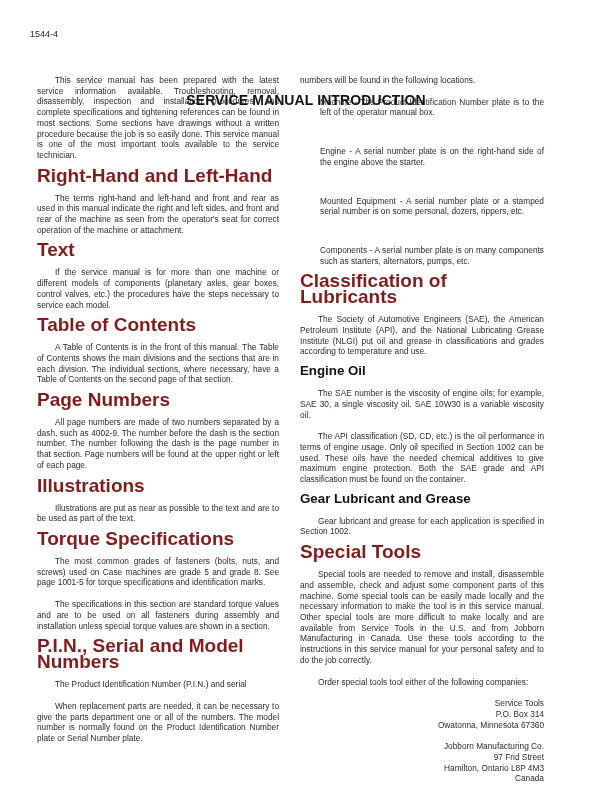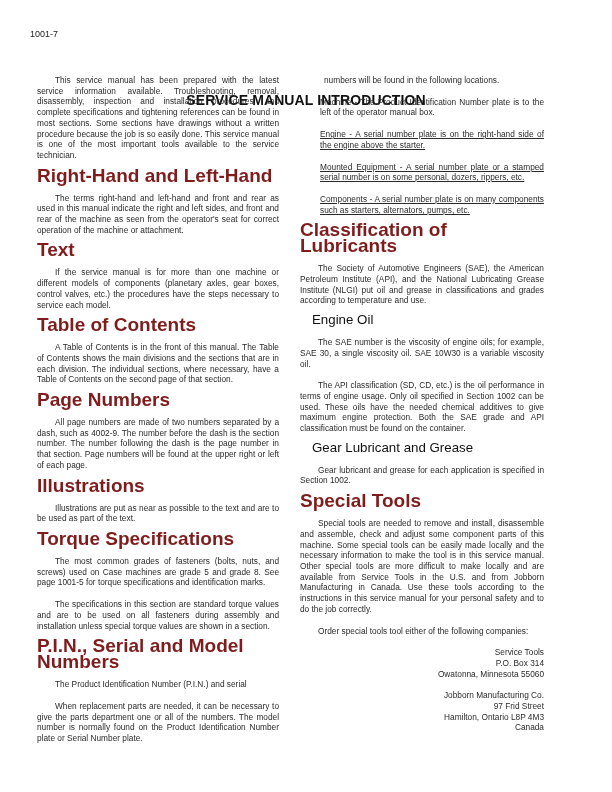--- a/index.html
+++ b/index.html
@@ -25,35 +25,35 @@
   .col-right { left: 300px; width: 244px; }
   .p {
     margin: 0; text-align: justify; text-indent: 18px;
   }
   .p + .p { margin-top: 11px; }
   .h1 {
     font-weight: bold; font-size: 19px; line-height: 16px; color: #7f1d1d;
     margin: 7px 0 9px 0;
   }
   .h2 {
-    font-weight: normal; font-size: 13.3px; line-height: 16px; color: #111;
-    margin: 6px 0 9px 12px;
+    font-weight: bold; font-size: 13.3px; line-height: 16px; color: #111;
+    margin: 6px 0 9px 0;
   }
   .indent-p {
     margin: 0 0 0 20px; text-align: justify;
   }
-  .indent-p + .indent-p { margin-top: 11px; text-decoration: underline; }
+  .indent-p + .indent-p { margin-top: 28px; }
   .address { margin: 0; line-height: 10.7px; text-align: right; }
   .address + .address { margin-top: 11px; }
   .addr-line { display: block; }
 </style>
 </head>
 <body>
 
-<div class="page-number">1001-7</div>
+<div class="page-number">1544-4</div>
 <div class="page-title">SERVICE MANUAL INTRODUCTION</div>
 
 <div class="col col-left">
   <p class="p">This service manual has been prepared with the latest service information available. Troubleshooting, removal, disassembly, inspection and installation procedures, and complete specifications and tightening references can be found in most sections. Some sections have drawings without a written procedure because the job is so easily done. This service manual is one of the most important tools available to the service technician.</p>
 
   <div class="h1">Right-Hand and Left-Hand</div>
   <p class="p">The terms right-hand and left-hand and front and rear as used in this manual indicate the right and left sides, and front and rear of the machine as seen from the operator's seat for correct operation of the machine or attachment.</p>
 
   <div class="h1">Text</div>
   <p class="p">If the service manual is for more than one machine or different models of components (planetary axles, gear boxes, control valves, etc.) the procedures have the steps necessary to service each model.</p>
@@ -70,21 +70,21 @@
   <div class="h1">Torque Specifications</div>
   <p class="p">The most common grades of fasteners (bolts, nuts, and screws) used on Case machines are grade 5 and grade 8. See page 1001-5 for torque specifications and identification marks.</p>
   <p class="p">The specifications in this section are standard torque values and are to be used on all fasteners during assembly and installation unless special torque values are shown in a section.</p>
 
   <div class="h1">P.I.N., Serial and Model Numbers</div>
   <p class="p">The Product Identification Number (P.I.N.) and serial</p>
   <p class="p">When replacement parts are needed, it can be necessary to give the parts department one or all of the numbers. The model number is normally found on the Product Identification Number plate or Serial Number plate.</p>
 </div>
 
 <div class="col col-right">
-  <p class="p" style="text-indent:0; margin-bottom:11px;margin-left:24px;">numbers will be found in the following locations.</p>
+  <p class="p" style="text-indent:0; margin-bottom:11px;">numbers will be found in the following locations.</p>
 
   <p class="indent-p">Machine - The Product Identification Number plate is to the left of the operator manual box.</p>
   <p class="indent-p">Engine - A serial number plate is on the right-hand side of the engine above the starter.</p>
   <p class="indent-p">Mounted Equipment - A serial number plate or a stamped serial number is on some personal, dozers, rippers, etc.</p>
   <p class="indent-p">Components - A serial number plate is on many components such as starters, alternators, pumps, etc.</p>
 
   <div class="h1">Classification of Lubricants</div>
   <p class="p">The Society of Automotive Engineers (SAE), the American Petroleum Institute (API), and the National Lubricating Grease Institute (NLGI) put oil and grease in classifications and grades according to temperature and use.</p>
 
   <div class="h2">Engine Oil</div>
@@ -95,21 +95,21 @@
   <p class="p">Gear lubricant and grease for each application is specified in Section 1002.</p>
 
   <div class="h1">Special Tools</div>
   <p class="p">Special tools are needed to remove and install, disassemble and assemble, check and adjust some component parts of this machine. Some special tools can be easily made locally and the necessary information to make the tool is in this service manual. Other special tools are more difficult to make locally and are available from Service Tools in the U.S. and from Jobborn Manufacturing in Canada. Use these tools according to the instructions in this service manual for your personal safety and to do the job correctly.</p>
   <p class="p">Order special tools tool either of the following companies:</p>
 
   <div style="height:11px"></div>
   <p class="address">
     <span class="addr-line">Service Tools</span>
     <span class="addr-line">P.O. Box 314</span>
-    <span class="addr-line">Owatonna, Minnesota 55060</span>
+    <span class="addr-line">Owatonna, Minnesota 67360</span>
   </p>
   <p class="address">
     <span class="addr-line">Jobborn Manufacturing Co.</span>
     <span class="addr-line">97 Frid Street</span>
     <span class="addr-line">Hamilton, Ontario L8P 4M3</span>
     <span class="addr-line">Canada</span>
   </p>
 </div>
 
 </body></html>

